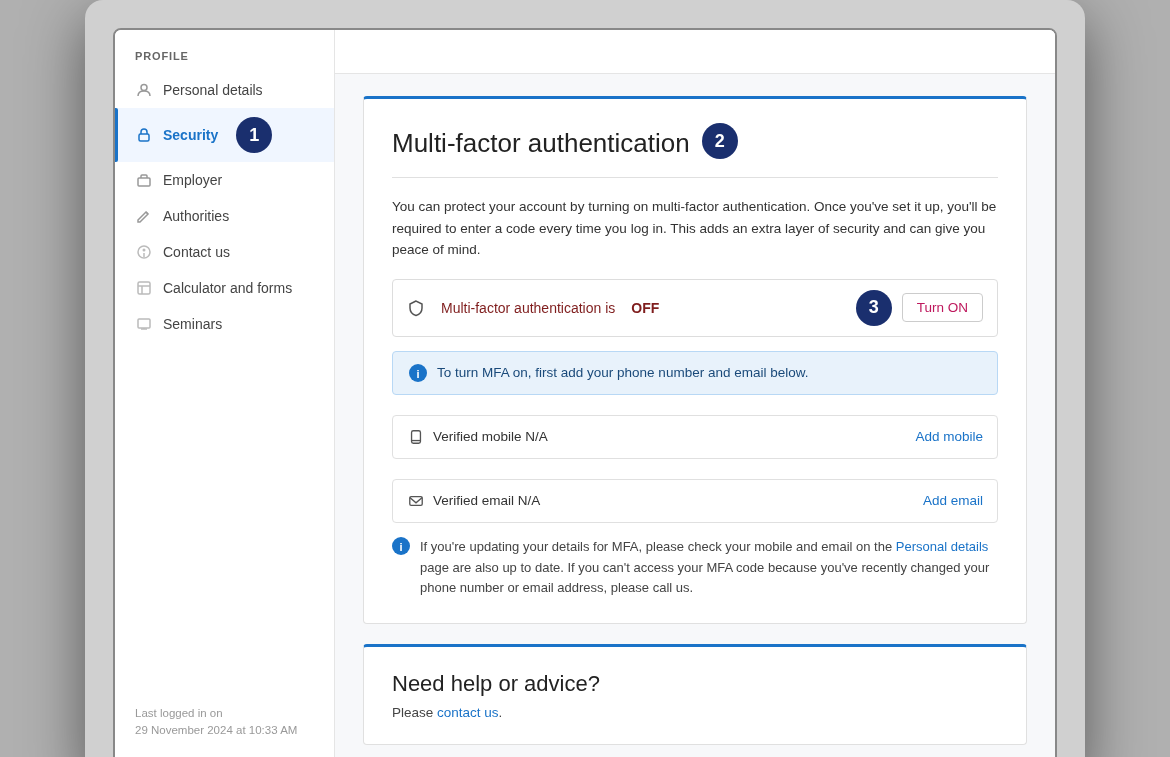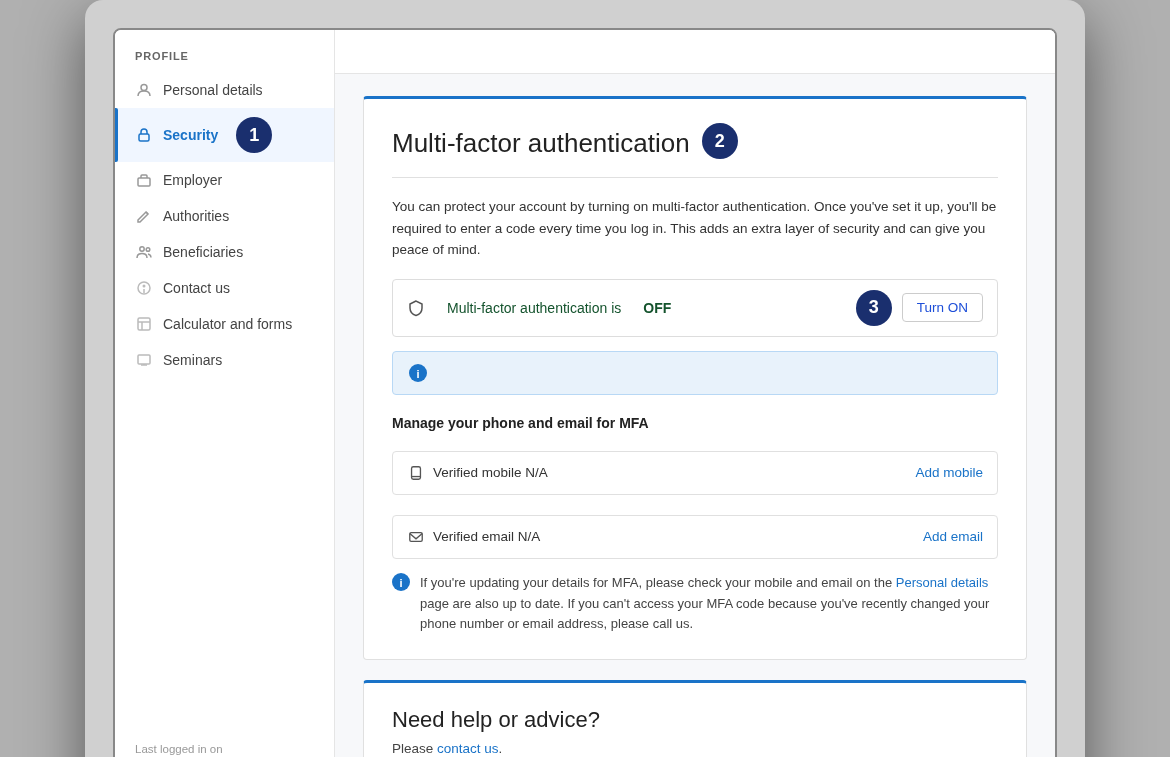--- a/index.html
+++ b/index.html
@@ -175,35 +175,35 @@
       align-items: center;
       border: 1px solid #ddd;
       border-radius: 4px;
       padding: 10px 14px;
       margin-bottom: 14px;
       background: #fff;
     }
     .mfa-status-text {
       flex: 1;
       font-size: 14px;
-      color: #14532d;
-      display: flex;
-      align-items: center;
-      gap: 22px;
+      color: #7f1d1d;
+      display: flex;
+      align-items: center;
+      gap: 16px;
     }
     .mfa-status-text .off {
       font-weight: 700;
     }
     .turn-on-btn {
       background: #fff;
       border: 1px solid #ccc;
       border-radius: 4px;
       padding: 6px 14px;
       font-size: 13.5px;
-      color: #1d4ed8;
+      color: #be185d;
       cursor: pointer;
     }
 
     
     .info-banner {
       background: #e8f2fb;
       border: 1px solid #b8d8f5;
       border-radius: 4px;
       padding: 12px 16px;
       display: flex;
@@ -366,31 +366,20 @@
       <div class="sidebar-item">
         <span class="sidebar-icon">
           <svg viewBox="0 0 16 16" fill="none" stroke="#999" stroke-width="1.5">
             <path d="M2 12l8-8 2 2-8 8H2v-2z"></path>
             <path d="M10 4l2 2"></path>
           </svg>
         </span>
         <span>Authorities</span>
       </div>
 
-      <div class="sidebar-item">
-        <span class="sidebar-icon">
-          <svg viewBox="0 0 16 16" fill="none" stroke="#999" stroke-width="1.5">
-            <circle cx="6" cy="5" r="2.2"></circle>
-            <path d="M1 14c0-2.8 2.2-4.5 5-4.5s5 1.7 5 4.5"></path>
-            <circle cx="12" cy="5.5" r="1.8"></circle>
-            <path d="M12 10c1.7 0.3 3 1.6 3 3.5"></path>
-          </svg>
-        </span>
-        <span>Beneficiaries</span>
-      </div>
 
 
       <div class="sidebar-item">
         <span class="sidebar-icon">
           <svg viewBox="0 0 16 16" fill="none" stroke="#bbb" stroke-width="1.5">
             <circle cx="8" cy="8" r="6"></circle>
             <circle cx="8" cy="6" r="1.5" fill="#bbb" stroke="none"></circle>
             <path d="M8 9v4"></path>
           </svg>
         </span>
@@ -453,23 +442,23 @@
               <button class="turn-on-btn">Turn ON</button>
             </div>
 
             <div class="info-banner">
               <span class="info-icon">
                 <svg viewBox="0 0 18 18" fill="#1a73c8" width="18" height="18">
                   <circle cx="9" cy="9" r="9"></circle>
                   <text x="9" y="13.5" text-anchor="middle" fill="white" font-size="11" font-weight="700" font-family="Arial">i</text>
                 </svg>
               </span>
-            </div>
-
-            <div class="manage-title">Manage your phone and email for MFA</div>
+              <span>To turn MFA on, first add your phone number and email below.</span>
+            </div>
+
 
             <div class="verify-row">
               <span class="verify-row-label">
                 <span class="phone-icon-small">
                   <svg viewBox="0 0 18 18" fill="none" stroke="#555" stroke-width="1.5" width="16" height="16">
                     <rect x="4" y="2" width="10" height="14" rx="2"></rect>
                     <line x1="4" y1="13" x2="14" y2="13"></line>
                   </svg>
                 </span>
                 <span>Verified mobile N/A</span>

